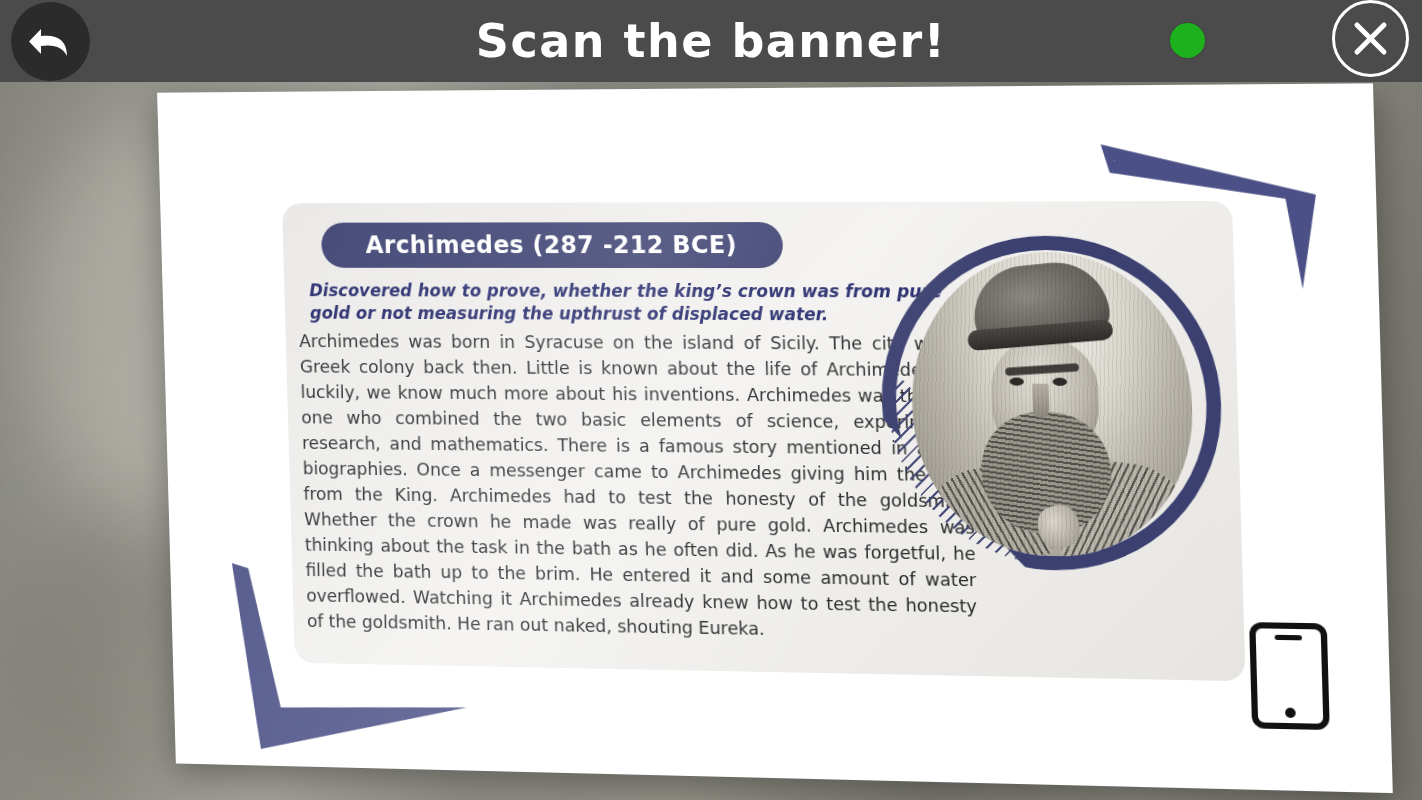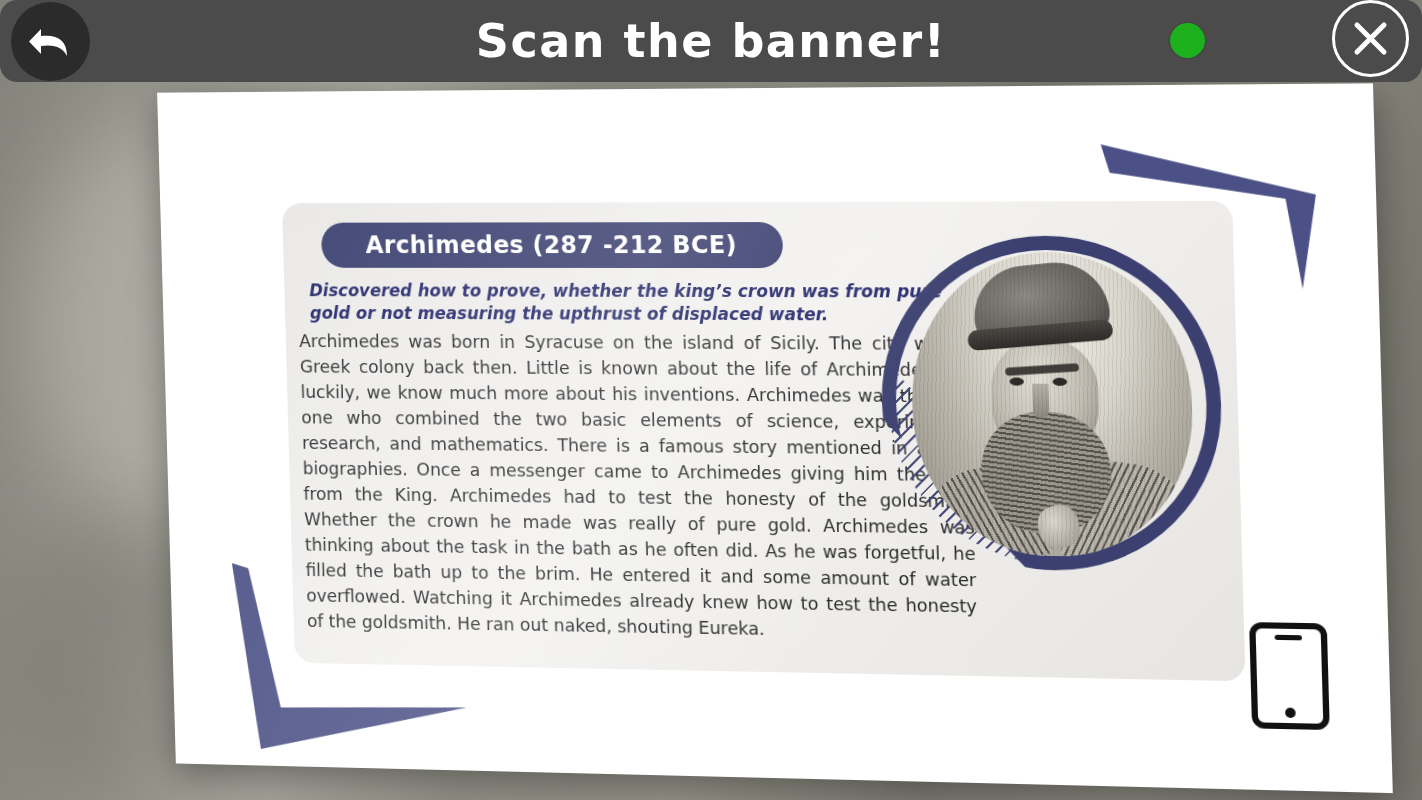--- a/index.html
+++ b/index.html
@@ -45,21 +45,20 @@
   .blob-4 { left: 120px; top: 600px; width: 460px; height: 220px; background: #9a998f; }
 
   
   .top-bar {
     position: absolute;
     left: 0; top: 0;
     width: 1422px;
     height: 82px;
     background: #4b4b4b;
     z-index: 40;
-    border-radius: 17px;
   }
   .bar-title {
     position: absolute;
     left: 0; top: 0;
     width: 1422px;
     line-height: 82px;
     text-align: center;
     color: #ffffff;
     font-size: 46px;
     font-weight: bold;

